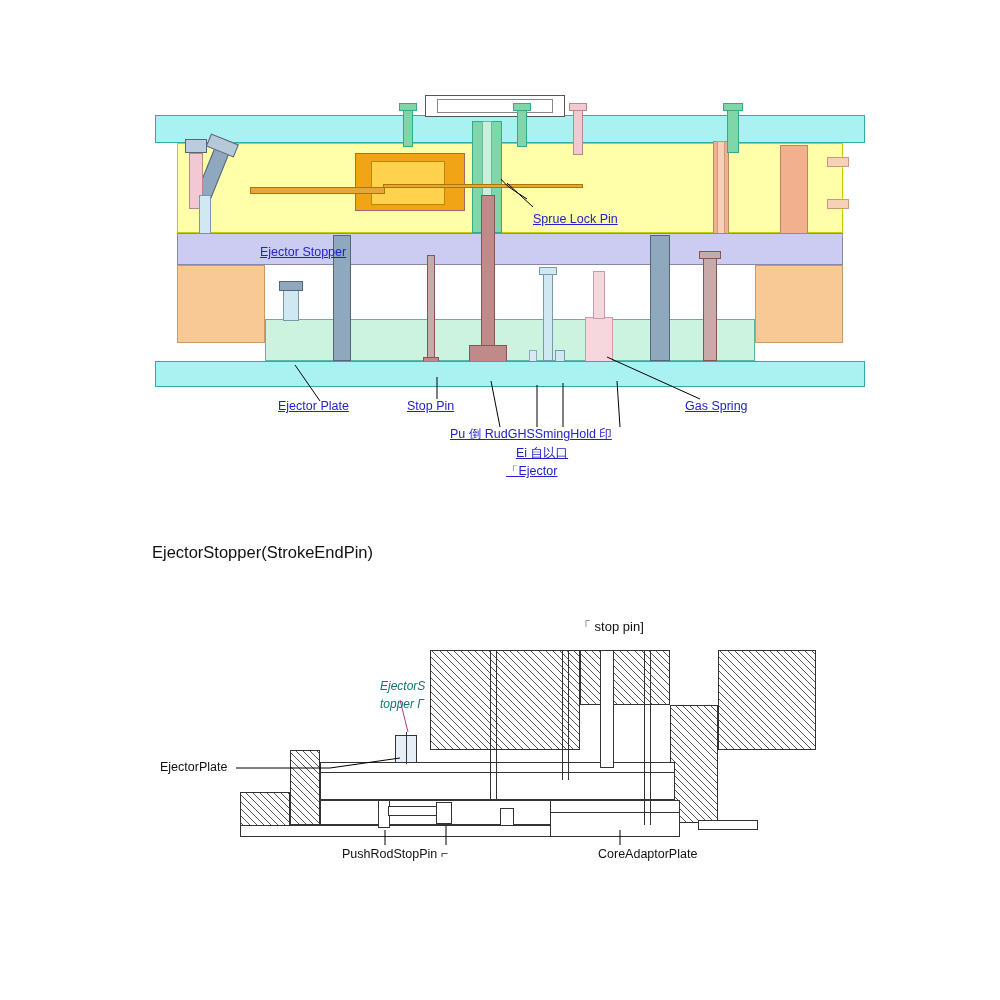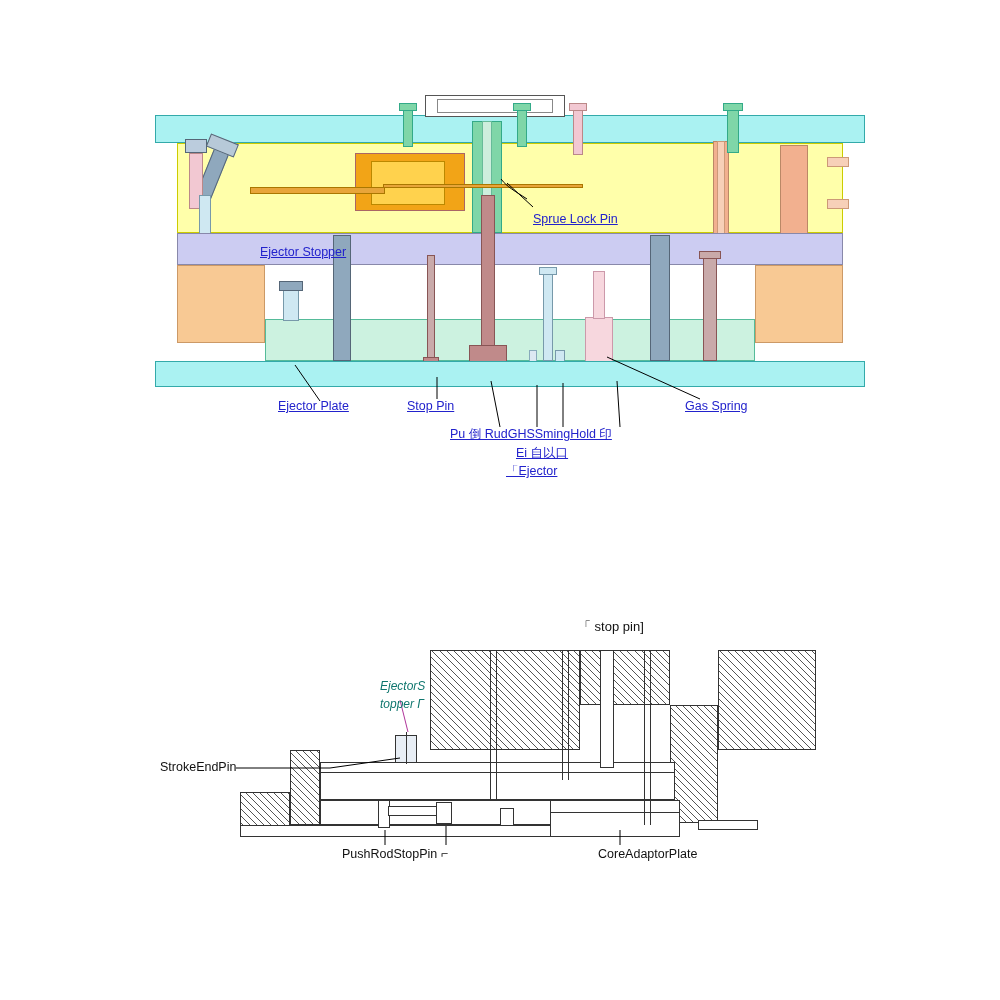--- a/index.html
+++ b/index.html
@@ -215,20 +215,21 @@
     <div class="lbl" style="left:378px;top:105px;margin-top:12px;">Sprue Lock Pin</div>
     <div class="lbl" style="left:105px;top:150px;">Ejector Stopper</div>
     <div class="lbl" style="left:123px;top:304px;">Ejector Plate</div>
     <div class="lbl" style="left:252px;top:304px;">Stop Pin</div>
     <div class="lbl" style="left:530px;top:304px;">Gas Spring</div>
     <div class="lbl" style="left:295px;top:331px;">Pu 倒 RudGHSSmingHold 印</div>
     <div class="lbl" style="left:361px;top:350px;">Ei 自以口</div>
     <div class="lbl" style="left:351px;top:368px;">「Ejector</div>
   </div>
 
+  <div id="heading-ejector-stopper">EjectorStopper(StrokeEndPin)</div>
 
   <div id="definition-bracket">「 stop pin]</div>
 
   <div id="section-figure">
 
     <div class="hatch" style="left:280px;top:10px;width:150px;height:100px;"></div>
     <div class="hatch" style="left:430px;top:10px;width:90px;height:55px;"></div>
     <div class="hatch" style="left:568px;top:10px;width:98px;height:100px;"></div>
     <div class="hatch" style="left:140px;top:110px;width:30px;height:75px;"></div>
     <div class="hatch" style="left:90px;top:152px;width:50px;height:40px;"></div>
@@ -263,18 +264,18 @@
       <line x1="86" y1="128" x2="180" y2="128" stroke="#000" stroke-width="1"></line>
       <line x1="180" y1="128" x2="250" y2="118" stroke="#000" stroke-width="1"></line>
       <line x1="250" y1="60" x2="258" y2="92" stroke="#b0359a" stroke-width="1"></line>
       <line x1="235" y1="205" x2="235" y2="190" stroke="#000" stroke-width="1"></line>
       <line x1="296" y1="205" x2="296" y2="186" stroke="#000" stroke-width="1"></line>
       <line x1="470" y1="205" x2="470" y2="190" stroke="#000" stroke-width="1"></line>
     </svg>
 
     <div class="plbl" style="left:230px;top:38px;">EjectorS</div>
     <div class="plbl" style="left:230px;top:56px;text-align:right;">topper Γ</div>
-    <div class="blbl" style="left:10px;top:120px;">StrokeEndPin</div>
+    <div class="blbl" style="left:10px;top:120px;">EjectorPlate</div>
     <div class="blbl" style="left:192px;top:207px;">PushRodStopPin ⌐</div>
     <div class="blbl" style="left:448px;top:207px;">CoreAdaptorPlate</div>
   </div>
 
 </div>
 
 </body></html>

